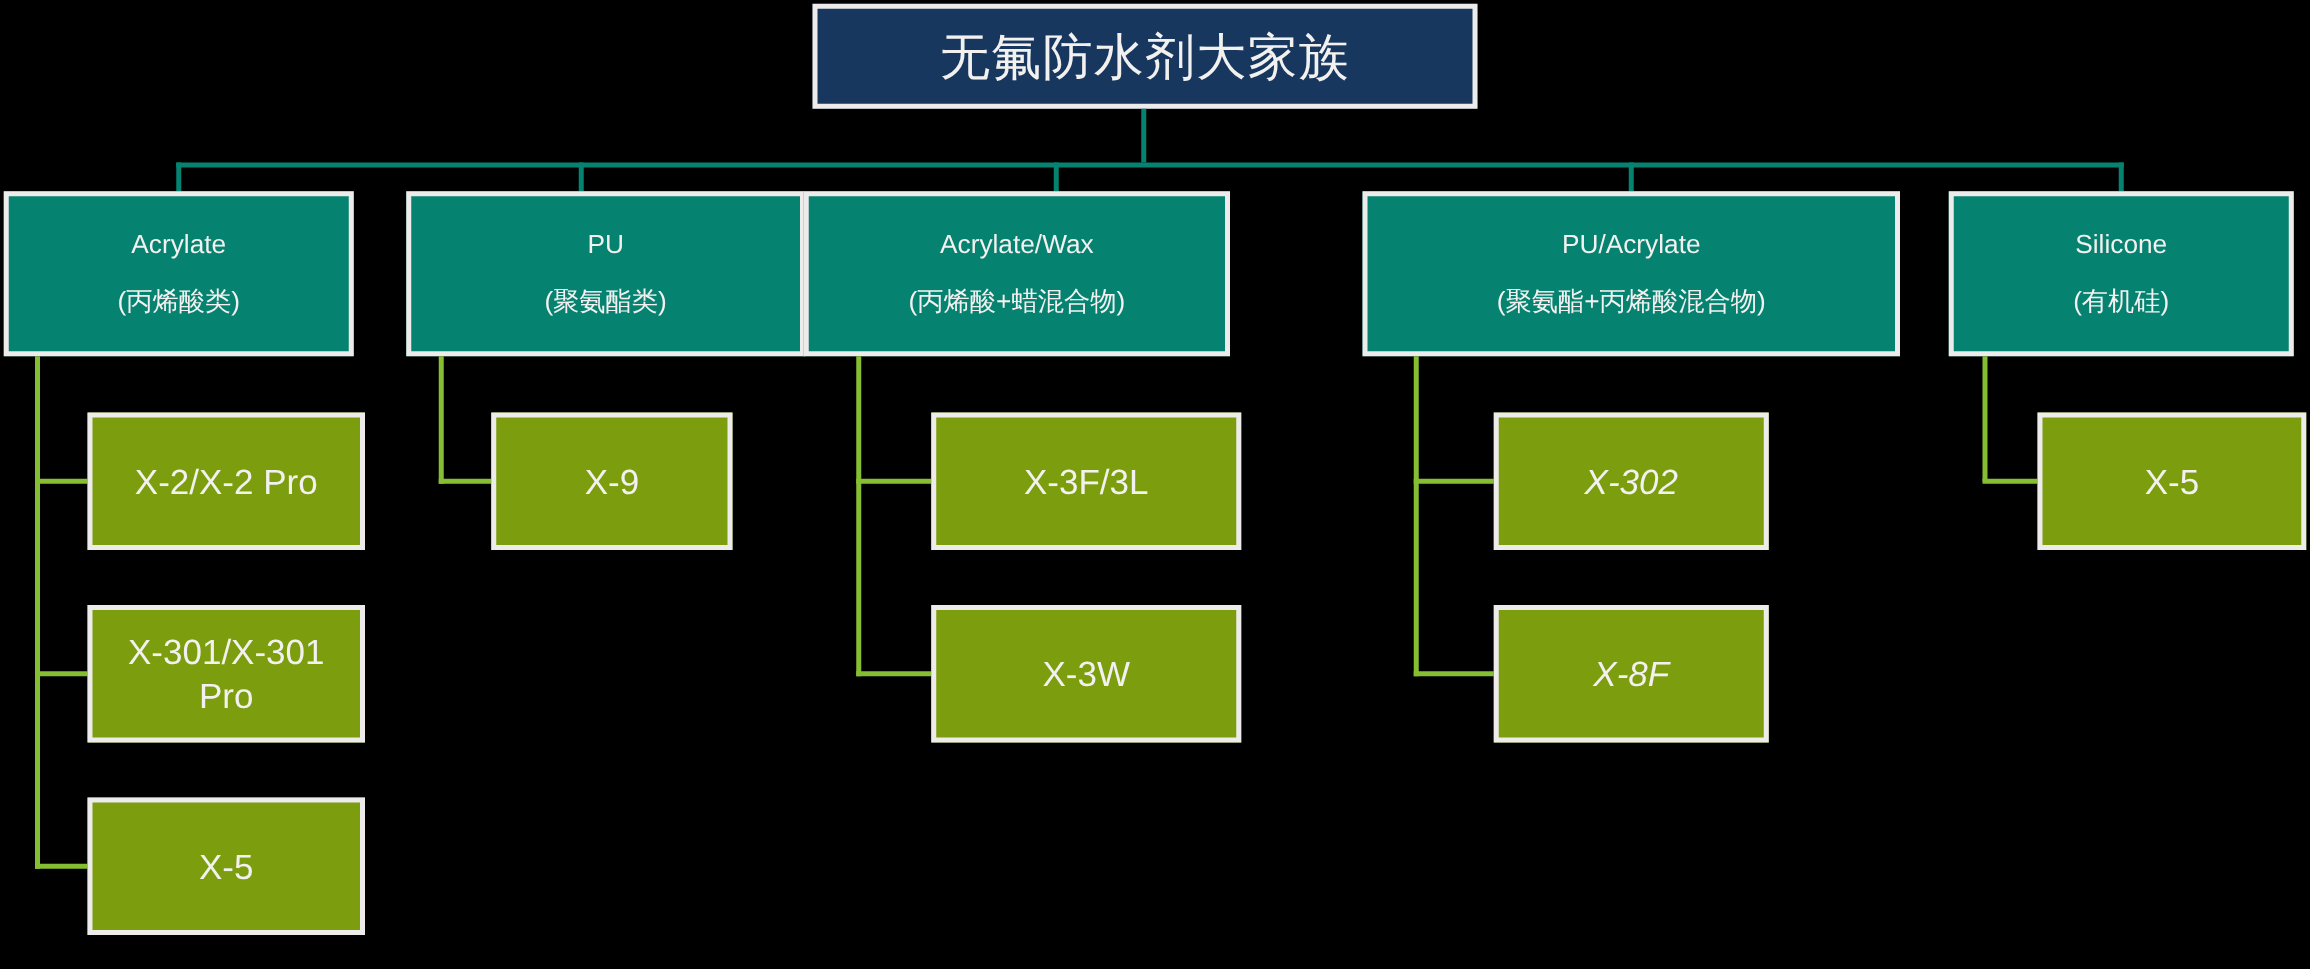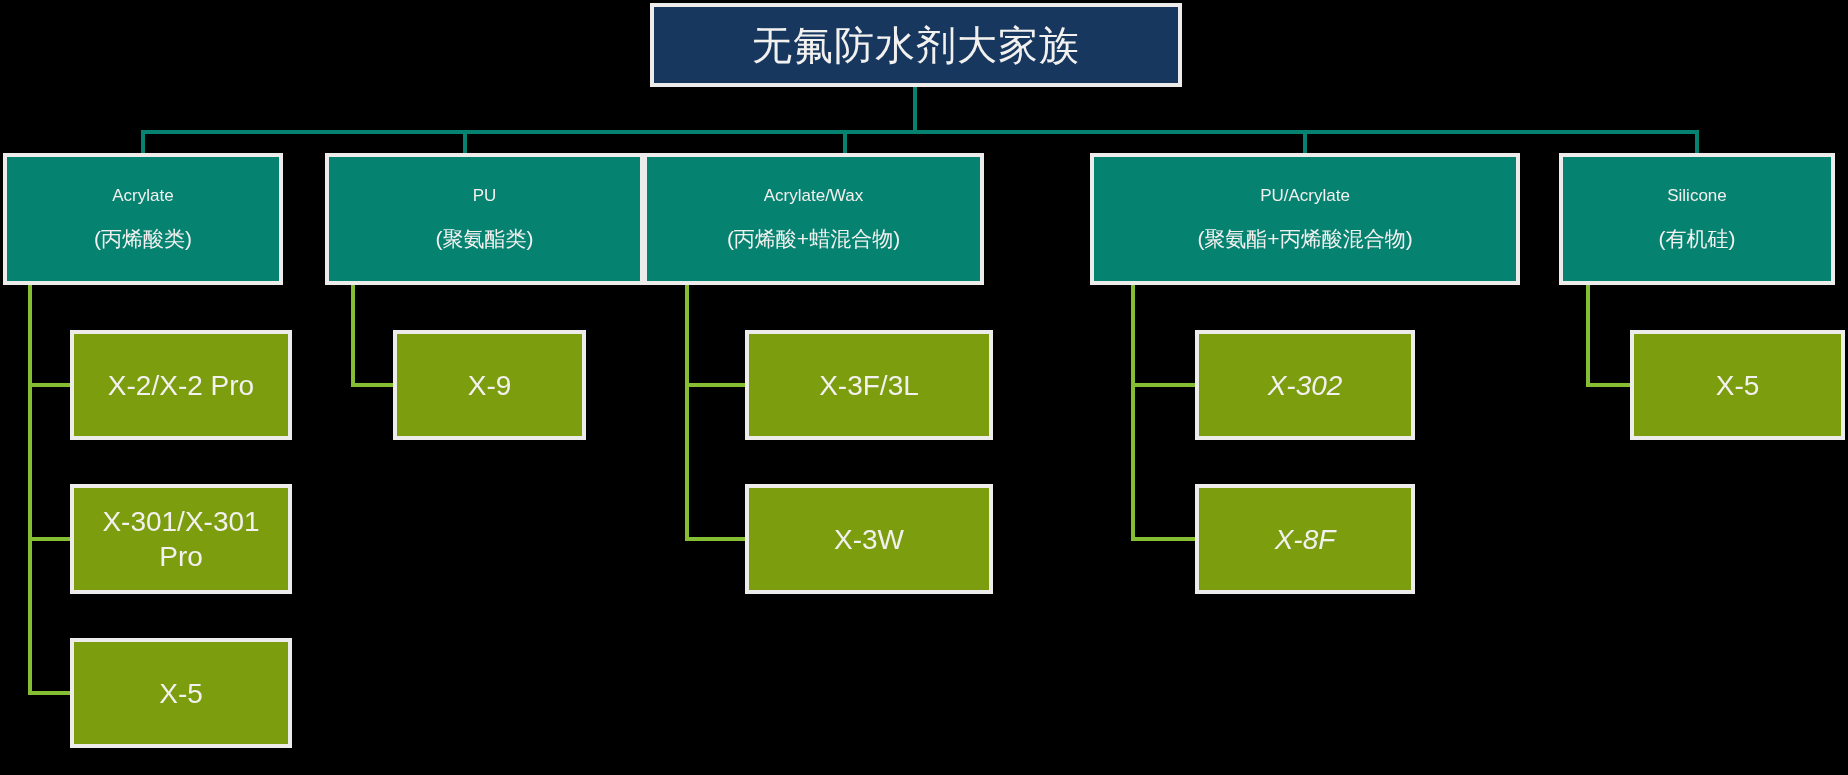--- a/index.html
+++ b/index.html
@@ -10,21 +10,21 @@
   .canvas{
     position:relative;width:1848px;height:775px;background:var(--bg);
     overflow:hidden;font-family:"Liberation Sans",sans-serif;color:var(--text);padding-left:22px;
   }
   .node{position:absolute;box-sizing:border-box;border:4px solid var(--border);
     display:flex;flex-direction:column;align-items:center;justify-content:center;
     text-align:center;}
   .root{left:650px;top:3px;width:532px;height:84px;background:var(--navy);
     font-size:40px;letter-spacing:1px;}
   .cat{top:153px;height:132px;background:var(--teal);gap:19px;}
-  .cat .line1{font-size:17px;}
+  .cat .line1{font-size:21px;}
   .cat .line2{font-size:21px;}
   .cat1{left:3px;width:280px;}
   .cat2{left:325px;width:319px;}
   .cat3{left:643px;width:341px;}
   .cat4{left:1090px;width:430px;align-items:center;}
   .cat5{left:1559px;width:276px;}
   .child{background:var(--olive);height:110px;font-size:28px;line-height:1.25;
     padding:0 8px;}
   .row1{top:330px;} .row2{top:484px;} .row3{top:638px;}
   .col1{left:70px;width:222px;}

